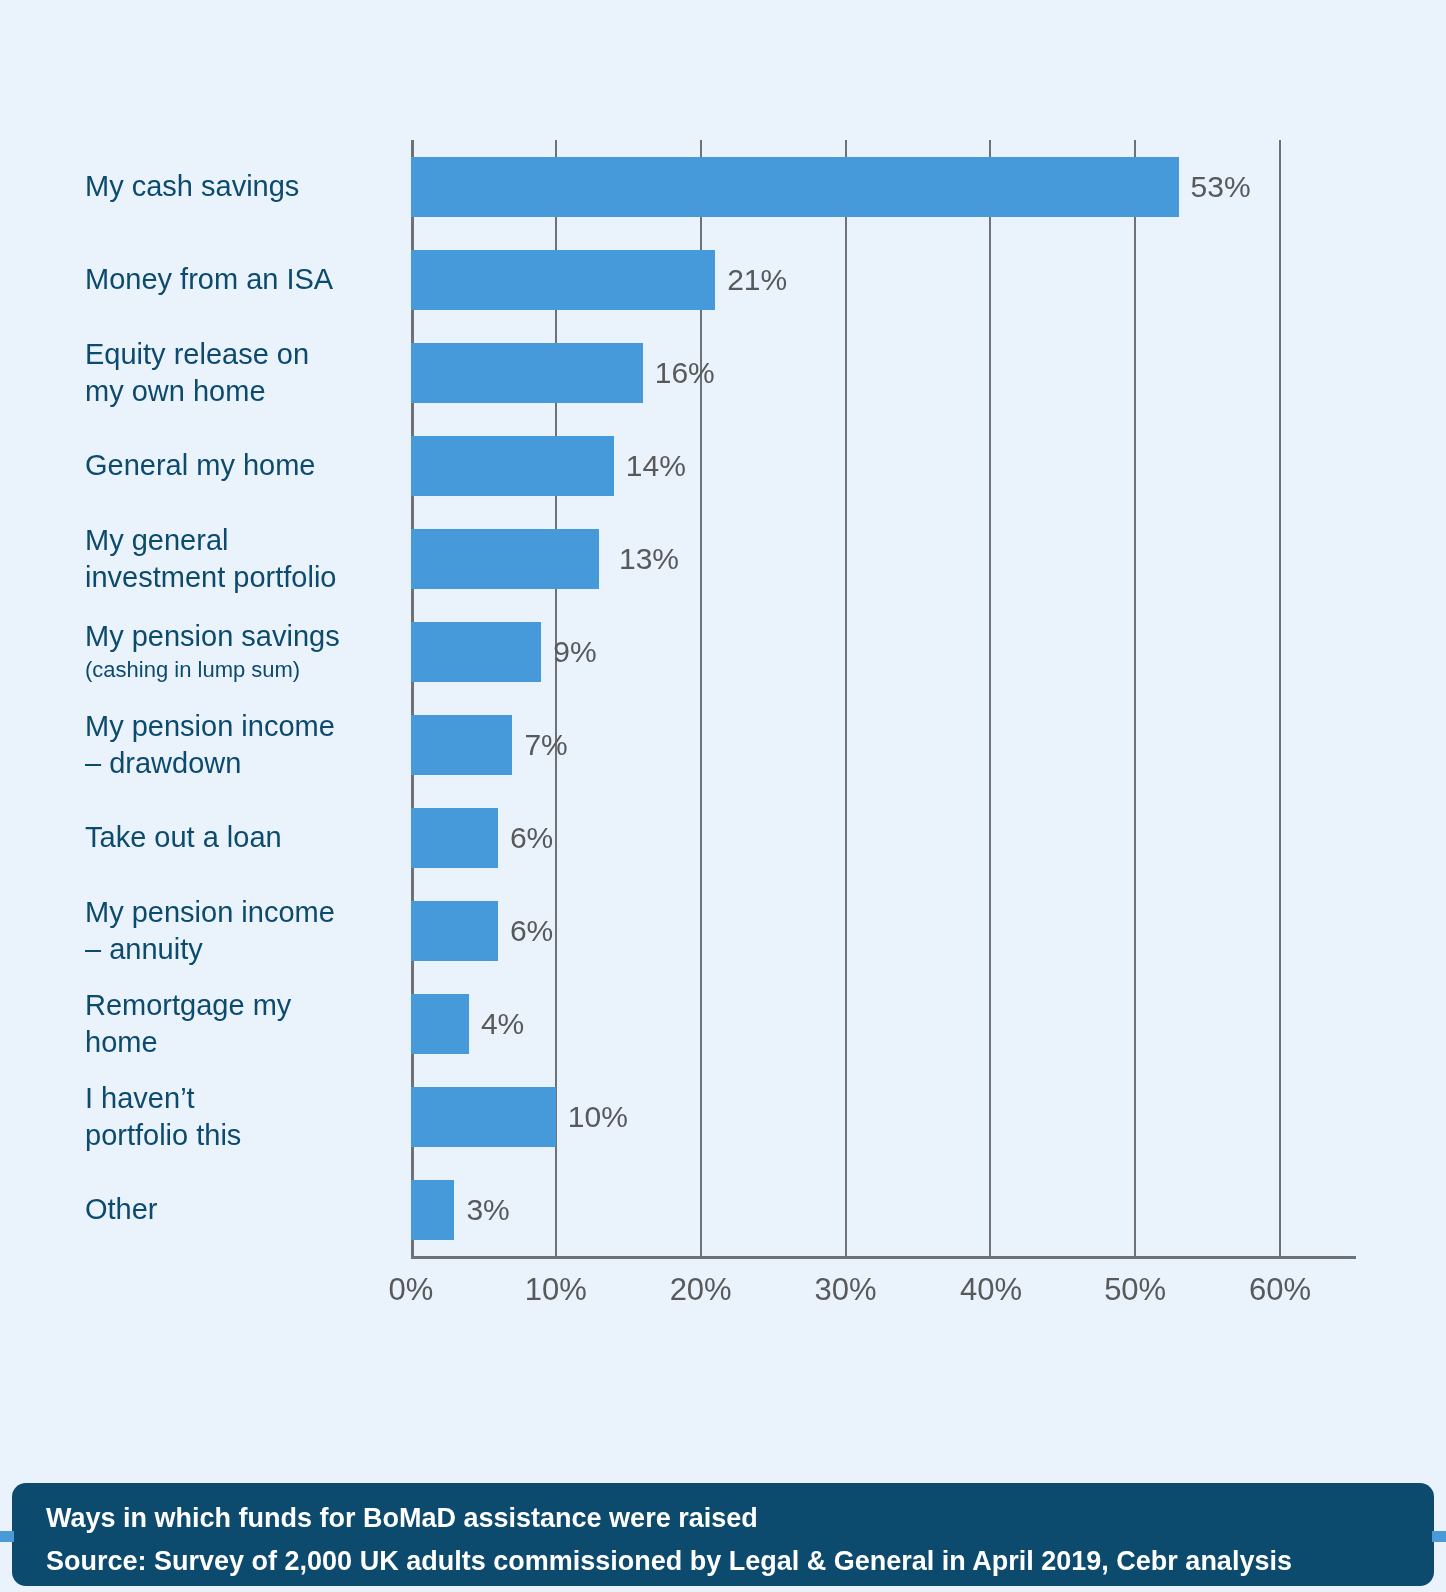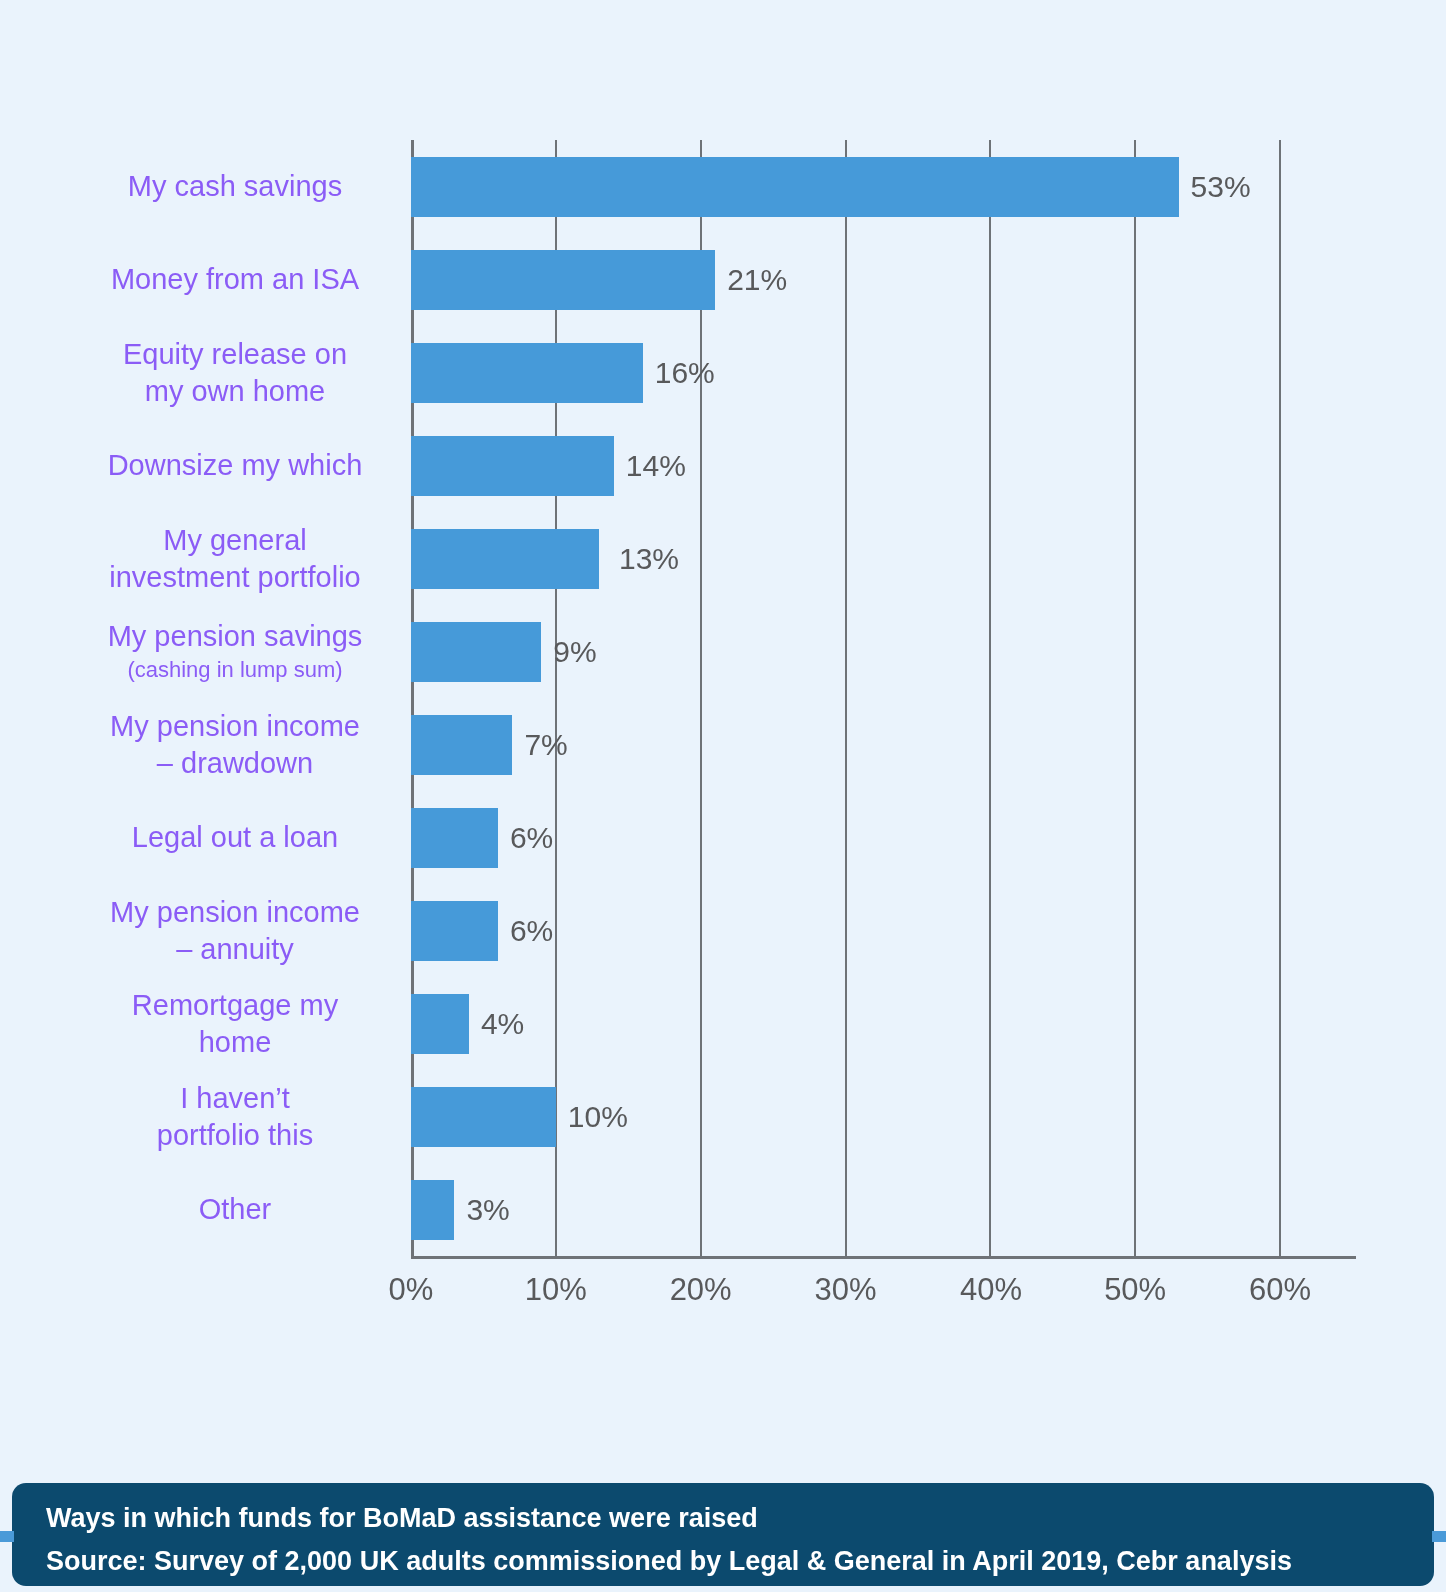--- a/index.html
+++ b/index.html
@@ -70,24 +70,24 @@
     font-size: 30px;
     color: #58595b;
     white-space: nowrap;
     padding-left: 12px;
   }
 
   .cat-label {
     position: absolute;
     right: 0;
     width: 300px;
-    text-align: center;
+    text-align: left;
     font-size: 29px;
     line-height: 37px;
-    color: #8b5cf6;
+    color: #0c4a6e;
     white-space: pre-line;
   }
   .cat-label .sub {
     display: block;
     font-size: 22px;
     line-height: 30px;
   }
 
   .cat-labels {
     position: absolute;
@@ -146,27 +146,27 @@
 </head>
 <body>
 
 <div id="chart-area">
 
   <div class="cat-labels">
       <div class="cat-label" style="top: 28px;"><span>My cash savings</span></div>
       <div class="cat-label" style="top: 121px;"><span>Money from an ISA</span></div>
       <div class="cat-label" style="top: 195.5px;"><span>Equity release on
 my own home</span></div>
-      <div class="cat-label" style="top: 307px;"><span>Downsize my which</span></div>
+      <div class="cat-label" style="top: 307px;"><span>General my home</span></div>
       <div class="cat-label" style="top: 381.5px;"><span>My general
 investment portfolio</span></div>
       <div class="cat-label" style="top: 478px;"><span>My pension savings</span><span class="sub">(cashing in lump sum)</span></div>
       <div class="cat-label" style="top: 567.5px;"><span>My pension income
 – drawdown</span></div>
-      <div class="cat-label" style="top: 679px;"><span>Legal out a loan</span></div>
+      <div class="cat-label" style="top: 679px;"><span>Take out a loan</span></div>
       <div class="cat-label" style="top: 753.5px;"><span>My pension income
 – annuity</span></div>
       <div class="cat-label" style="top: 846.5px;"><span>Remortgage my
 home</span></div>
       <div class="cat-label" style="top: 939.5px;"><span>I haven’t
 portfolio this</span></div>
       <div class="cat-label" style="top: 1051px;"><span>Other</span></div>
     </div>
 
   <div class="plot">

